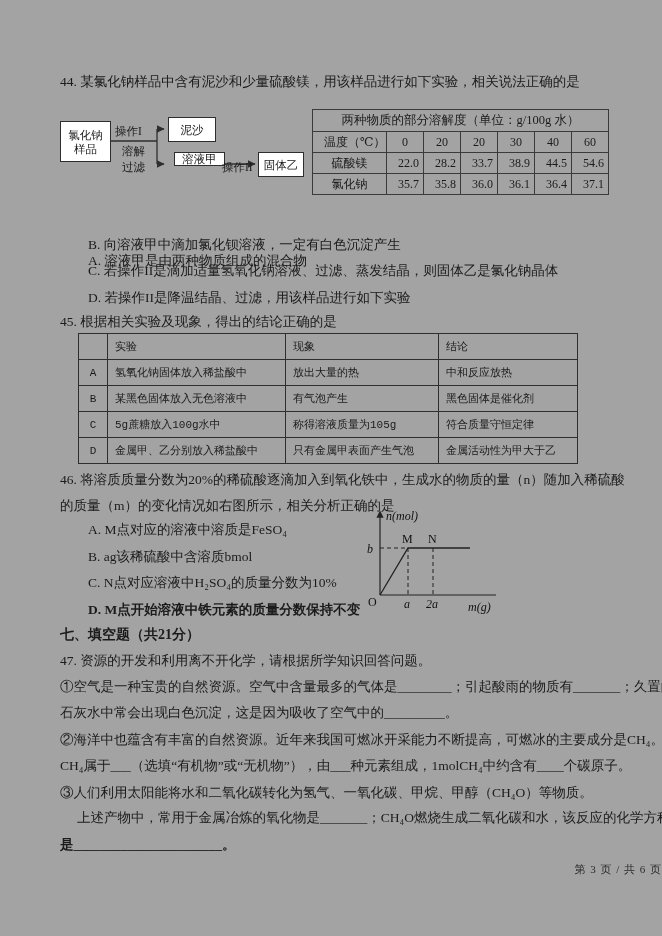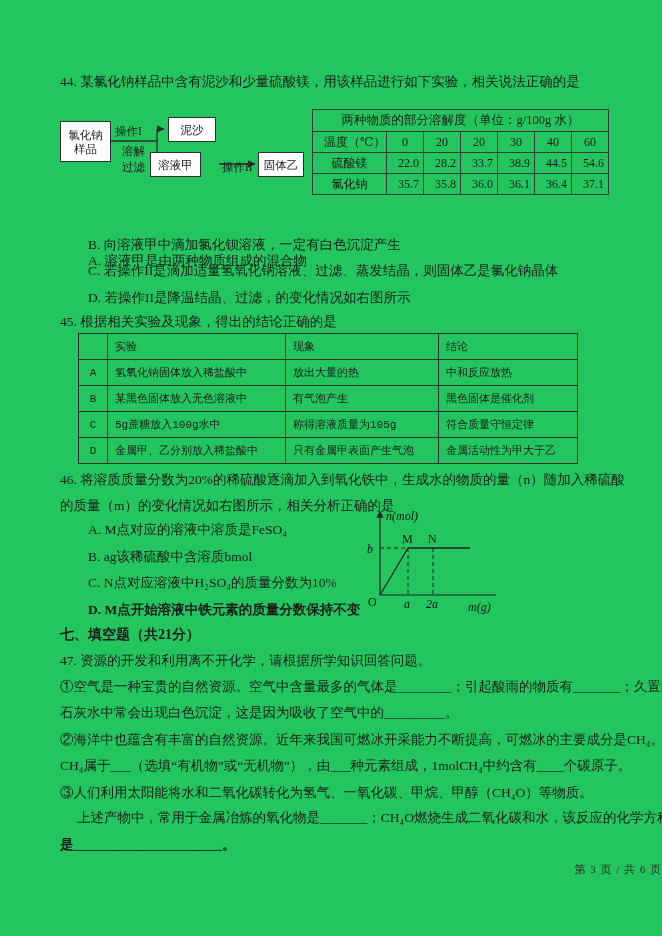--- a/index.html
+++ b/index.html
@@ -1,21 +1,21 @@
 <!DOCTYPE html>
 <html><head>
 <meta charset="utf-8">
 <style>
   * { box-sizing: border-box; }
   html,body { margin:0; padding:0; background:#e8e8e8; }
   .page {
     position: relative;
     width: 662px; height: 936px;
     margin: 0 auto;
-    background: #22c55e;
+    background: #a3a3a3;
     font-family: "Liberation Serif", "DejaVu Serif", serif;
     color: #1b1b1b;
     overflow: hidden;
   }
   .abs { position:absolute; }
   .txt { font-size:13.5px; line-height:18px; white-space:nowrap; }
   .opt { font-size:13.5px; line-height:17px; white-space:nowrap; }
   .bold { font-weight:bold; }
 
   
@@ -63,21 +63,21 @@
     <div class="fc-box" style="left:2px; top:13px; width:51px; height:41px;">
       <div>氯化钠</div>
       <div>样品</div>
     </div>
     <div class="fc-label" style="left:57px; top:16px;">操作I</div>
     <div class="fc-label" style="left:64px; top:36px;">溶解</div>
     <div class="fc-label" style="left:64px; top:52px;">过滤</div>
     <div class="fc-box" style="left:110px; top:9px; width:48px; height:25px;">
       <div>泥沙</div>
     </div>
-    <div class="fc-box" style="left:92px; top:44px; width:51px; height:25px;align-items:center;">
+    <div class="fc-box" style="left:116px; top:44px; width:51px; height:14px;align-items:center;">
       <div>溶液甲</div>
     </div>
     <div class="fc-label" style="left:164px; top:52px;">操作II</div>
     <div class="fc-box" style="left:200px; top:44px; width:46px; height:25px;">
       <div>固体乙</div>
     </div>
   </div>
 
   <div class="abs" style="left:312px; top:109px;">
     <table class="sol-table">
@@ -121,21 +121,21 @@
         <td>36.4</td>
         <td>37.1</td>
       </tr>
     </tbody>
       </table>
   </div>
 
   <div class="abs opt" style="left:88px; top:209px;margin-top:43px;">A. 溶液甲是由两种物质组成的混合物</div>
   <div class="abs opt" style="left:88px; top:236px;">B. 向溶液甲中滴加氯化钡溶液，一定有白色沉淀产生</div>
   <div class="abs opt" style="left:88px; top:262px;">C. 若操作II是滴加适量氢氧化钠溶液、过滤、蒸发结晶，则固体乙是氯化钠晶体</div>
-  <div class="abs opt" style="left:88px; top:289px;">D. 若操作II是降温结晶、过滤，的变化情况如右图所示</div>
+  <div class="abs opt" style="left:88px; top:289px;">D. 若操作II是降温结晶、过滤，用该样品进行如下实验</div>
 
   <div class="abs txt" style="left:60px; top:313px;">45. 根据相关实验及现象，得出的结论正确的是</div>
 
   <div class="abs" style="left:78px; top:333px;">
     <table class="exp-table">
       <colgroup>
           <col style="width:29px;">
           <col style="width:178px;">
           <col style="width:153px;">
           <col style="width:139px;">

